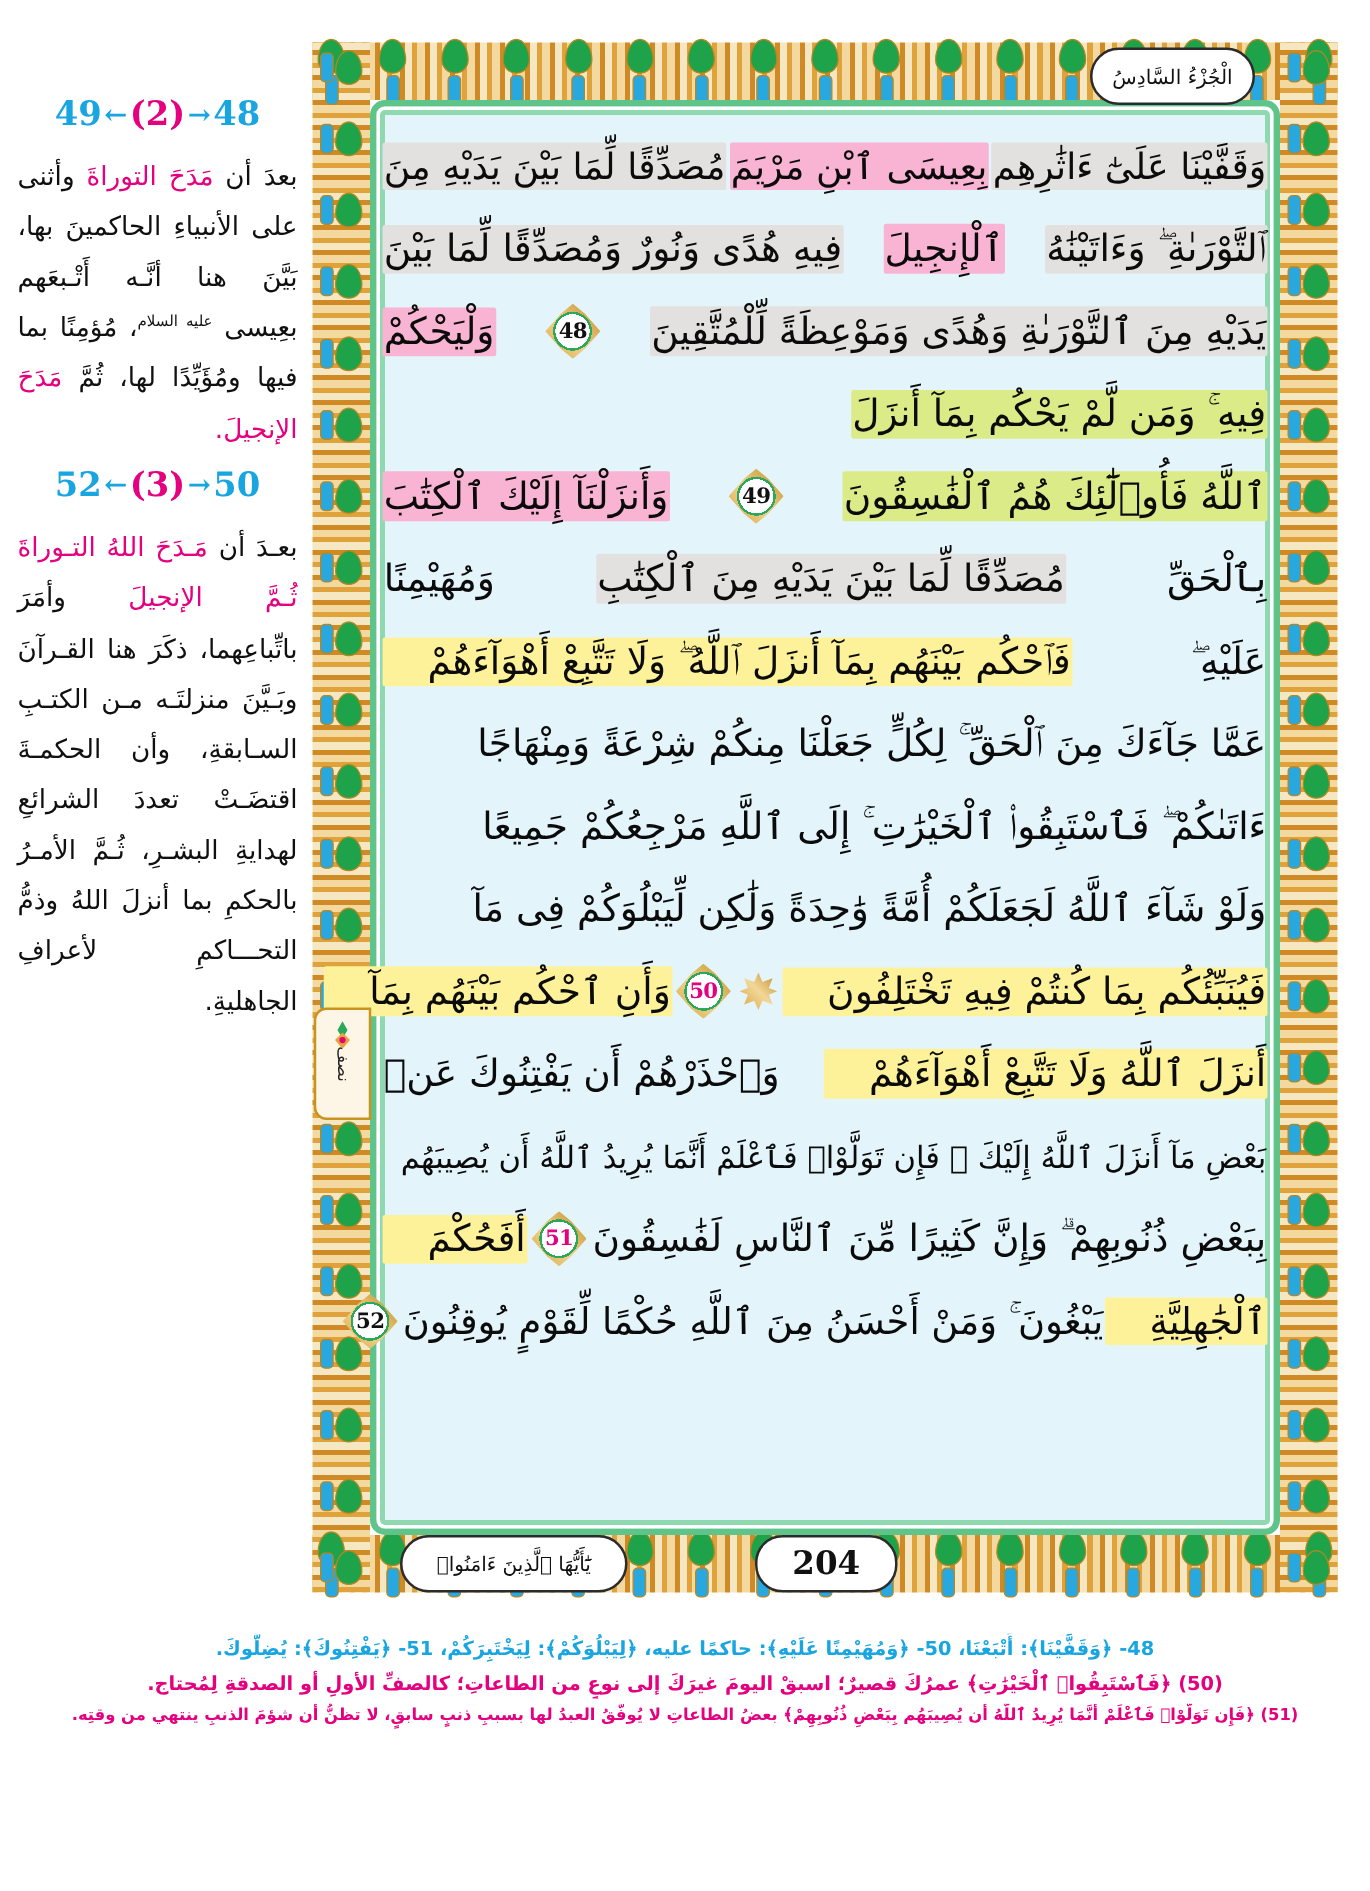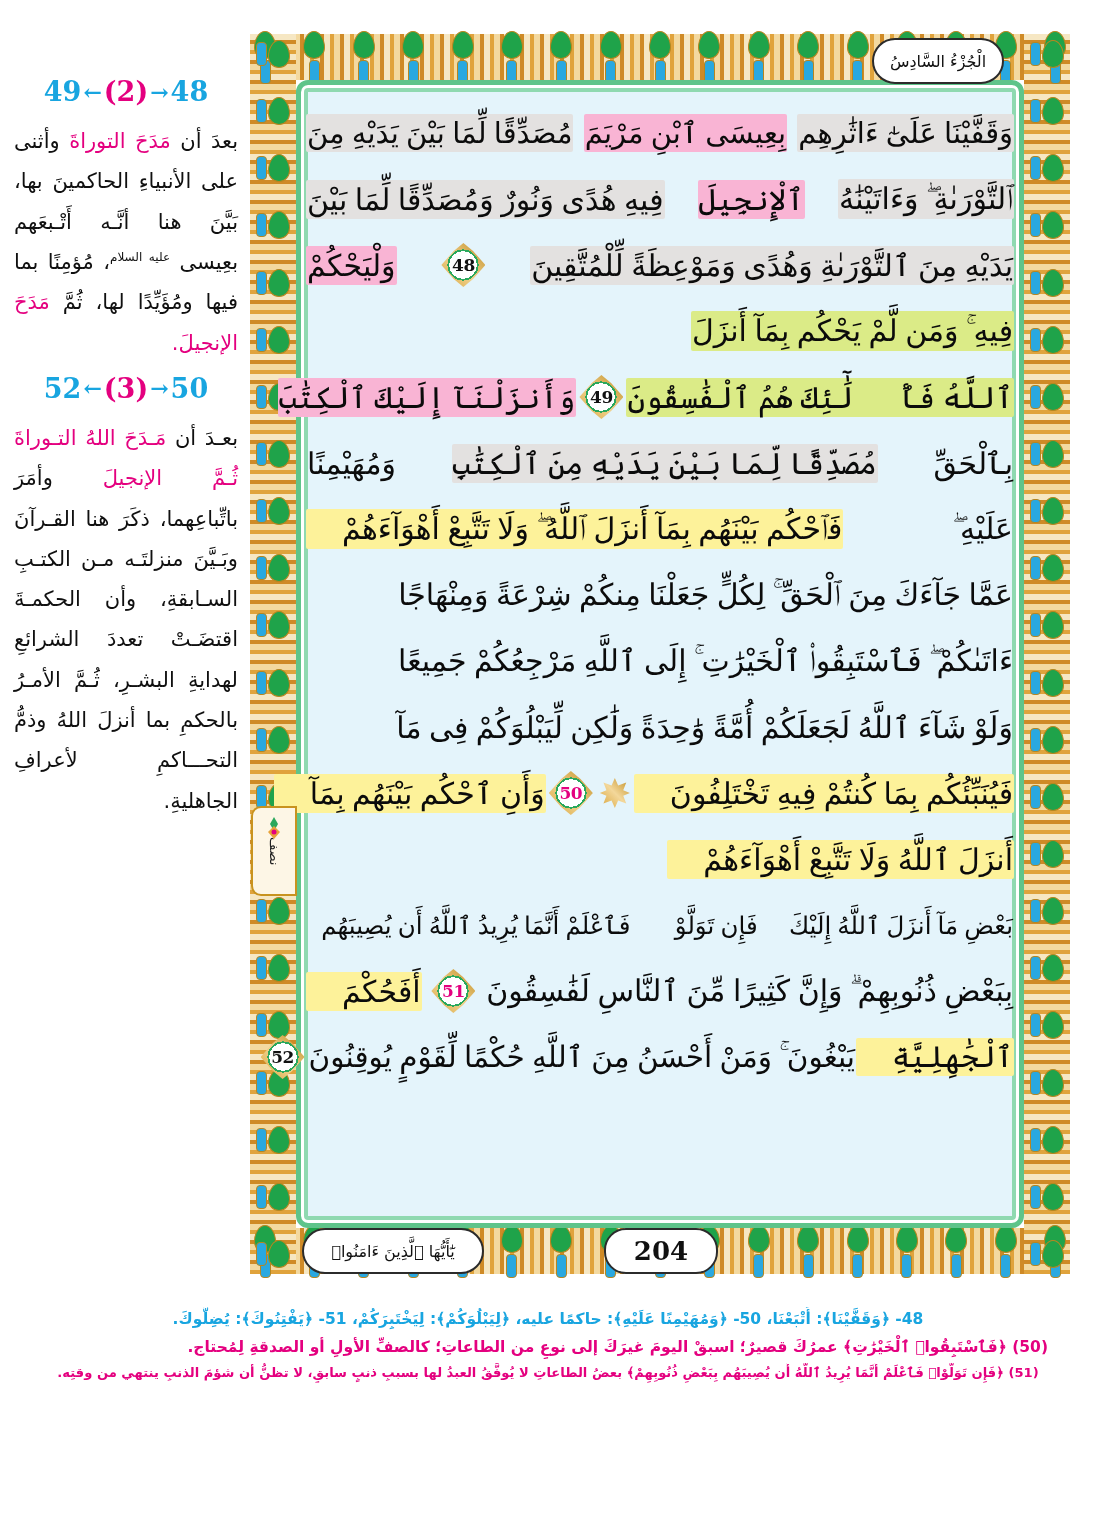--- a/index.html
+++ b/index.html
@@ -89,21 +89,21 @@
 
   
   .cartouche{
     position:absolute;background:#ffffff;border:2px solid #2b2b2b;
     border-radius:26px;display:flex;align-items:center;justify-content:center;
     font-family:"DejaVu Sans","Liberation Sans",sans-serif;
     color:#111;z-index:6;
   }
   #surah-cartouche{left:302px;top:38px;width:160px;height:42px;font-size:17px;}
   #juz-cartouche{left:872px;top:38px;width:128px;height:42px;font-size:16px;}
-  #bottom-cartouche{left:302px;top:1228px;width:178px;height:42px;font-size:16px;}
+  #bottom-cartouche{left:320px;top:1228px;width:178px;height:42px;font-size:16px;}
   #page-number-badge{
     left:604px;top:1228px;width:110px;height:42px;font-size:26px;
     font-family:"DejaVu Serif","Liberation Serif",serif;font-weight:bold;
     border-radius:22px;
   }
 
   
   .side-tab{
     position:absolute;left:251px;top:806px;width:42px;height:86px;
     background:#fdf6e6;border:2px solid #c8931f;
@@ -120,21 +120,21 @@
   .quran-body{
     position:absolute;left:306px;top:100px;width:708px;height:1110px;
     direction:rtl;z-index:4;
   }
   .qline{
     height:66px;display:flex;align-items:center;justify-content:space-between;
     font-family:"DejaVu Sans","Liberation Sans",sans-serif;
     font-size:30px;color:#0b0b0b;white-space:nowrap;
     letter-spacing:-0.5px;
   }
-  .seg{padding:2px 1px;border-radius:2px;font-family:Liberation Serif, serif;}
+  .seg{padding:2px 1px;border-radius:2px;}
   .seg.plain{background:transparent;}
   .seg.pink{background:#f9b4d4;}
   .seg.gray{background:#e3e1e0;}
   .seg.green{background:#dbeb87;}
   .seg.yellow{background:#fdf29a;padding-left:36px;}
 
   
   .ayah{
     display:inline-flex;align-items:center;justify-content:center;
     width:44px;height:44px;flex:none;margin:0 3px;position:relative;
@@ -597,20 +597,21 @@
         <span class="seg yellow">فَيُنَبِّئُكُم بِمَا كُنتُمْ فِيهِ تَخْتَلِفُونَ</span>
         <span class="rub"></span>
         <span class="ayah">
           <span class="med"></span>
           <span class="num magenta">50</span>
         </span>
         <span class="seg yellow">وَأَنِ ٱحْكُم بَيْنَهُم بِمَآ</span>
       </div>
       <div class="qline" id="line-12" style="font-size: 30px;">
         <span class="seg yellow">أَنزَلَ ٱللَّهُ وَلَا تَتَّبِعْ أَهْوَآءَهُمْ</span>
+        <span class="seg plain">وَٱحْذَرْهُمْ أَن يَفْتِنُوكَ عَنۢ</span>
       </div>
       <div class="qline" id="line-13" style="font-size: 24.5px;">
         <span class="seg plain">بَعْضِ مَآ أَنزَلَ ٱللَّهُ إِلَيْكَ ۖ فَإِن تَوَلَّوْا۟ فَٱعْلَمْ أَنَّمَا يُرِيدُ ٱللَّهُ أَن يُصِيبَهُم</span>
       </div>
       <div class="qline" id="line-14" style="font-size: 30px;">
         <span class="seg plain">بِبَعْضِ ذُنُوبِهِمْ ۗ وَإِنَّ كَثِيرًا مِّنَ ٱلنَّاسِ لَفَٰسِقُونَ</span>
         <span class="ayah">
           <span class="med"></span>
           <span class="num magenta">51</span>
         </span>
@@ -628,17 +629,17 @@
 
   <div class="cartouche" id="bottom-cartouche">
     <span>يَٰٓأَيُّهَا ٱلَّذِينَ ءَامَنُوا۟</span>
   </div>
   <div class="cartouche" id="page-number-badge">
     <span>204</span>
   </div>
 
   <div class="footnotes" id="footnotes">
       <div class="fn blue" id="footnote-1" style="font-size: 15.5px; margin-top: 19px;">48- ﴿وَقَفَّيْنَا﴾: أَتْبَعْنَا، 50- ﴿وَمُهَيْمِنًا عَلَيْهِ﴾: حاكمًا عليه، ﴿لِيَبْلُوَكُمْ﴾: لِيَخْتَبِرَكُمْ، 51- ﴿يَفْتِنُوكَ﴾: يُضِلُّوكَ.</div>
-      <div class="fn magenta" id="footnote-2" style="font-size: 15.5px; text-align: right;">(50) ﴿فَٱسْتَبِقُوا۟ ٱلْخَيْرَٰتِ﴾ عمرُكَ قصيرٌ؛ اسبقْ اليومَ غيرَكَ إلى نوعٍ من الطاعاتِ؛ كالصفِّ الأولِ أو الصدقةِ لِمُحتاج.</div>
+      <div class="fn magenta" id="footnote-2" style="font-size: 15.5px;">(50) ﴿فَٱسْتَبِقُوا۟ ٱلْخَيْرَٰتِ﴾ عمرُكَ قصيرٌ؛ اسبقْ اليومَ غيرَكَ إلى نوعٍ من الطاعاتِ؛ كالصفِّ الأولِ أو الصدقةِ لِمُحتاج.</div>
       <div class="fn magenta" id="footnote-3" style="font-size: 13.1px;">(51) ﴿فَإِن تَوَلَّوْا۟ فَٱعْلَمْ أَنَّمَا يُرِيدُ ٱللَّهُ أَن يُصِيبَهُم بِبَعْضِ ذُنُوبِهِمْ﴾ بعضُ الطاعاتِ لا يُوفَّقُ العبدُ لها بسببِ ذنبٍ سابقٍ، لا تظنُّ أن شؤمَ الذنبِ ينتهي من وقتِه.</div>
     </div>
 
 </div>
 
 </body></html>

